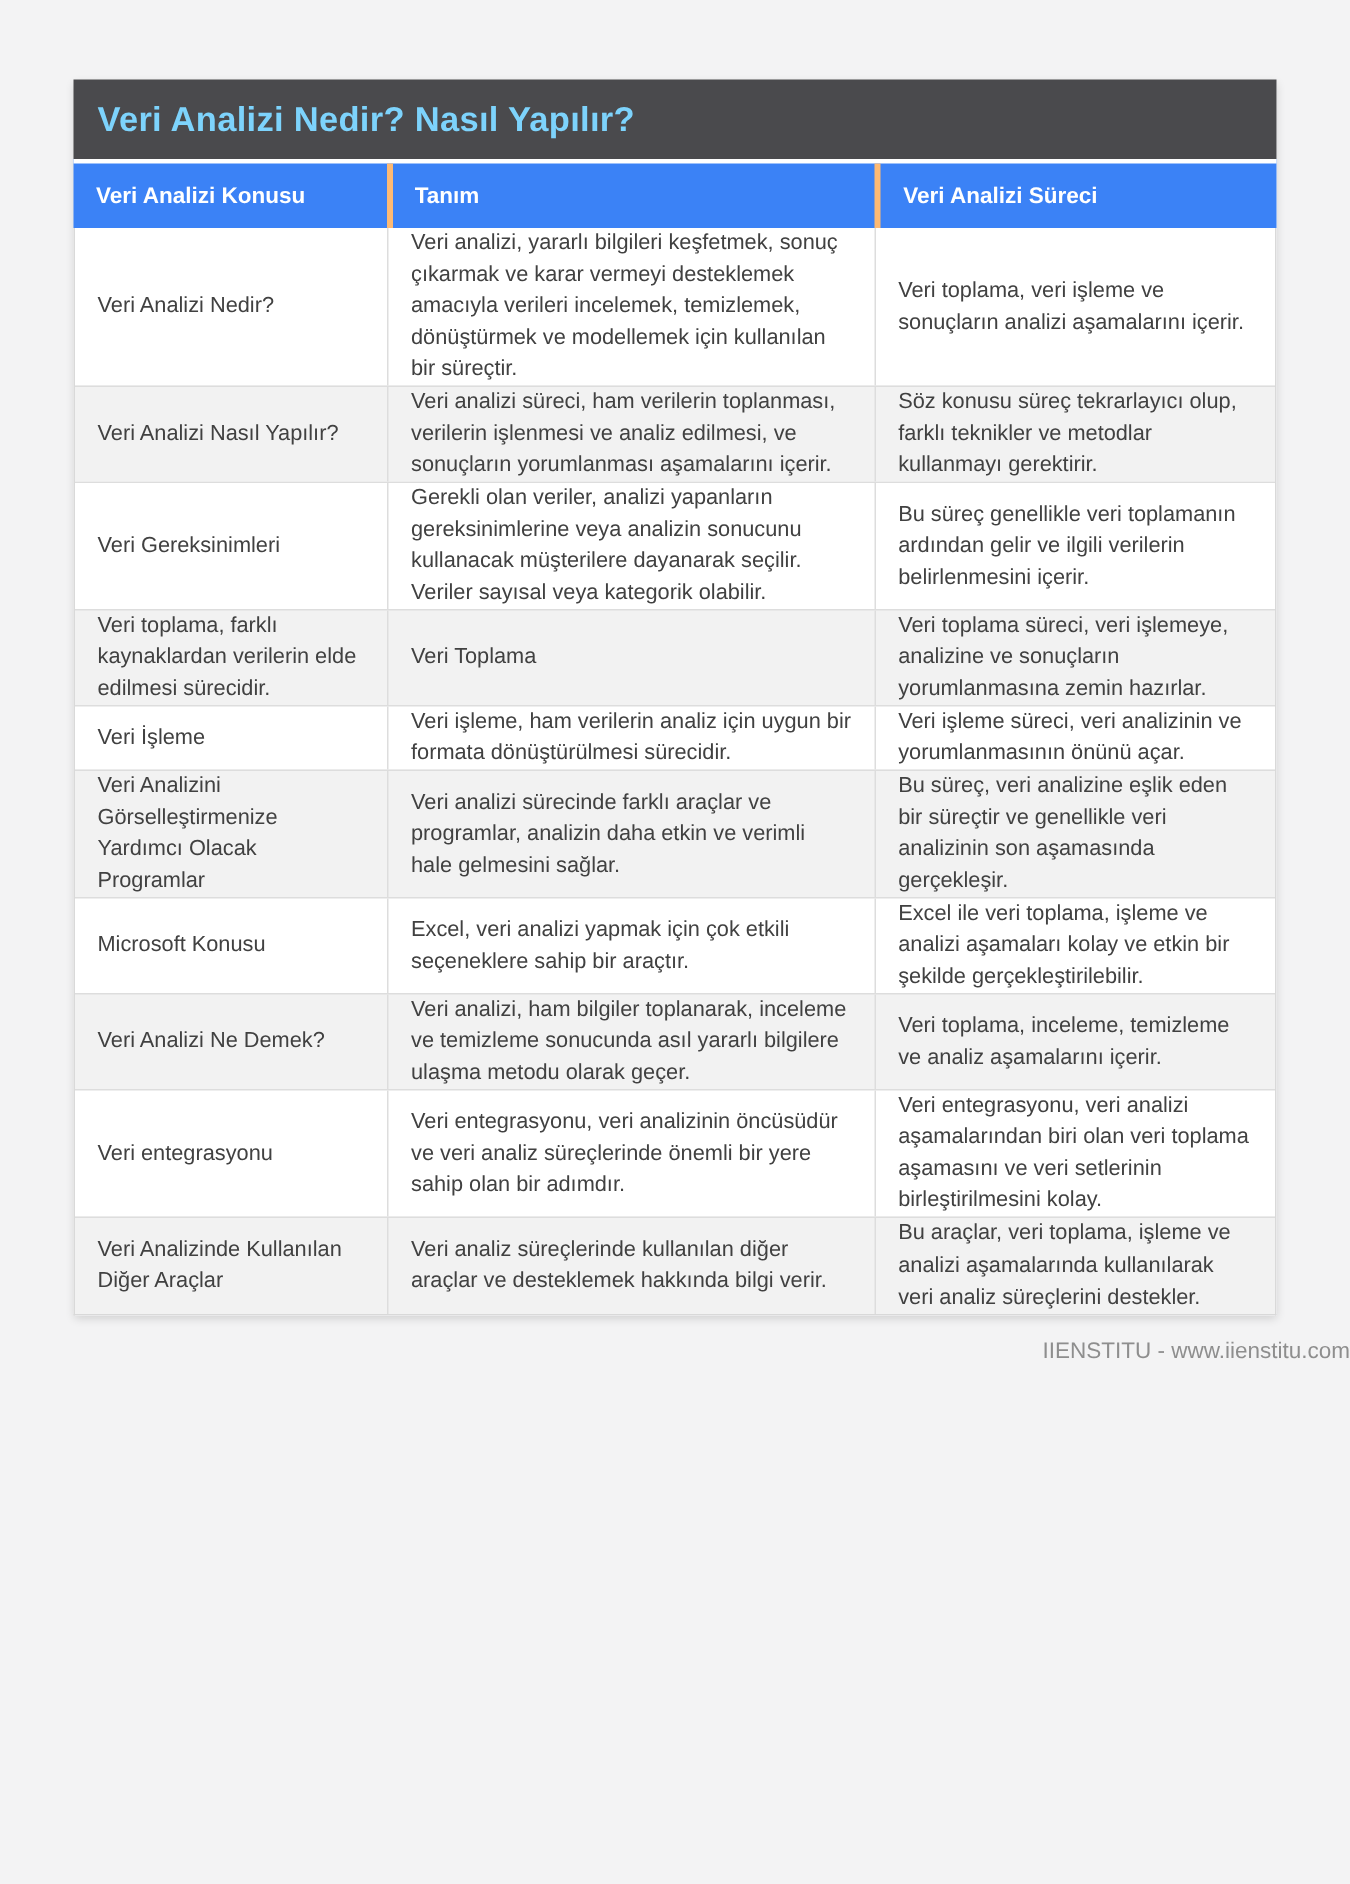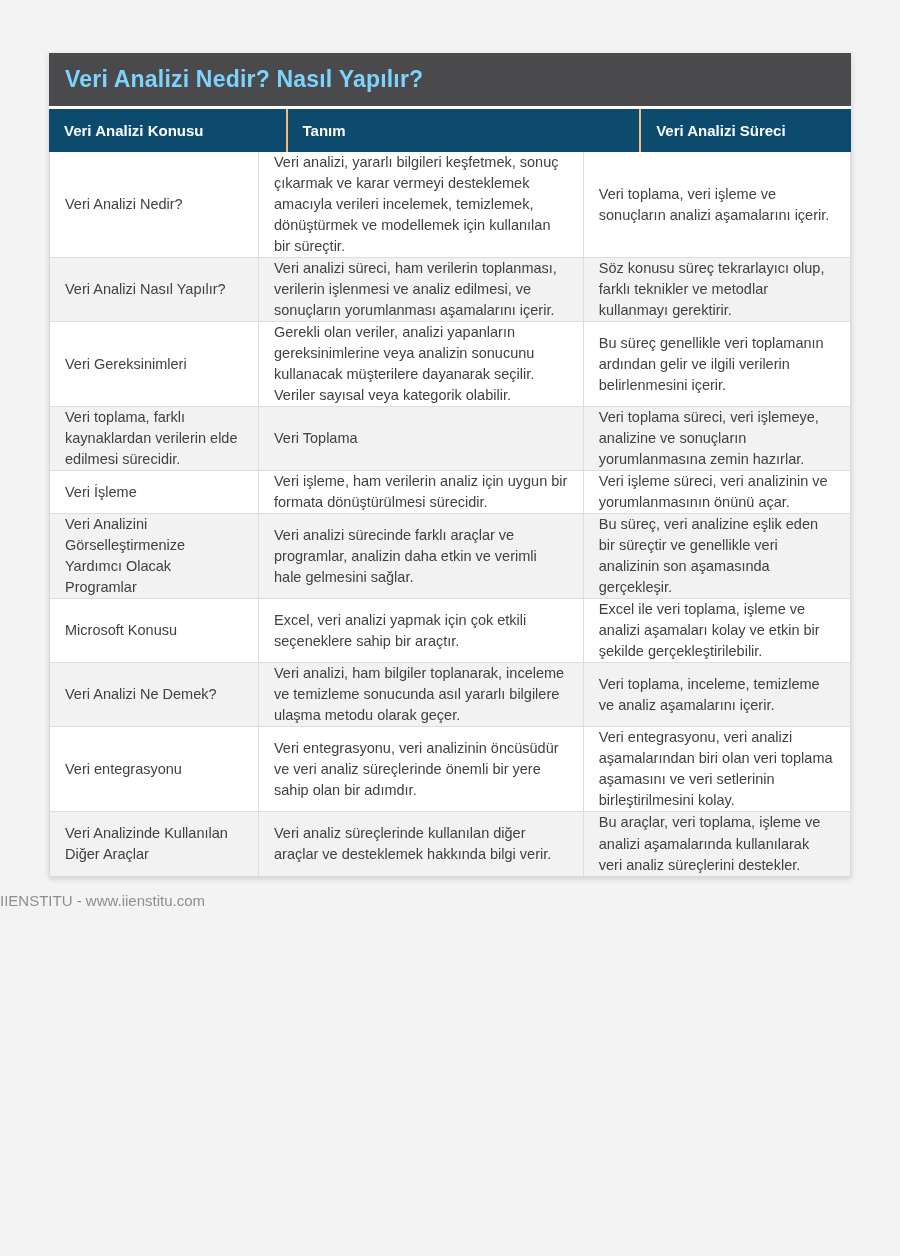--- a/index.html
+++ b/index.html
@@ -19,31 +19,30 @@
     background: #4a4a4d;
     color: #7dd3fc;
     font-weight: 700;
     font-size: 23px;
     padding: 13px 16px;
     letter-spacing: 0.2px;
   }
   .head-row {
     display: grid;
     grid-template-columns: 26% 40.6% 33.4%;
-    background: #0c4a6e;
+    background: #3b82f6;
     border-top: 3px solid #ffffff;
-    gap: 28px;
   }
   .head-cell {
     color: #ffffff;
     font-weight: 700;
     font-size: 15px;
     padding: 13px 15px;
   }
-  .head-cell + .head-cell { border-left: 2px solid #fdba74; }
+  .head-cell + .head-cell { border-left: 4px solid #fdba74; }
   .tbody {
     background: #ffffff;
     border-left: 1px solid #d9d9d9;
     border-right: 1px solid #d9d9d9;
     border-bottom: 1px solid #d9d9d9;
   }
   .trow {
     display: grid;
     grid-template-columns: 26% 40.6% 33.4%;
     background: #ffffff;
@@ -54,21 +53,21 @@
     padding: 0 15px;
     display: flex;
     align-items: center;
     font-size: 14.5px;
     line-height: 1.45;
     color: #414141;
   }
   .cell + .cell { border-left: 1px solid #dddddd; }
   .footer {
     margin-top: 15px;
-    text-align: left;
+    text-align: right;
     font-size: 15px;
     color: #8e8e8e;
   }
 </style>
 </head>
 <body>
 
 <div class="page">
   <div class="card">
 

